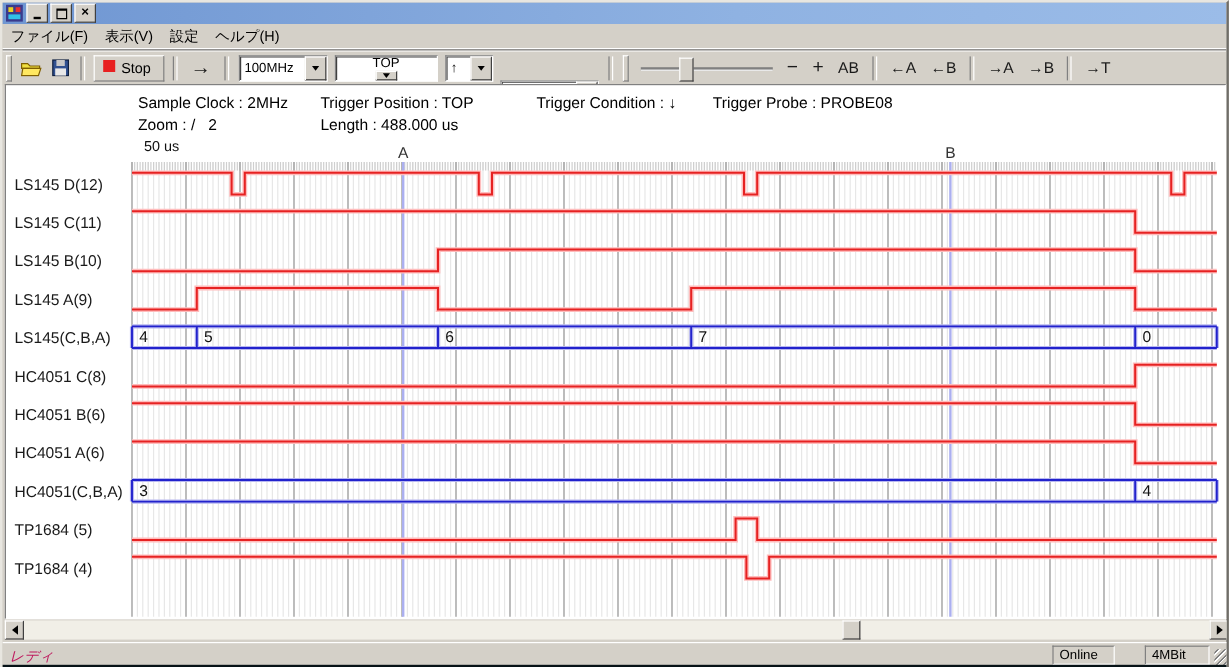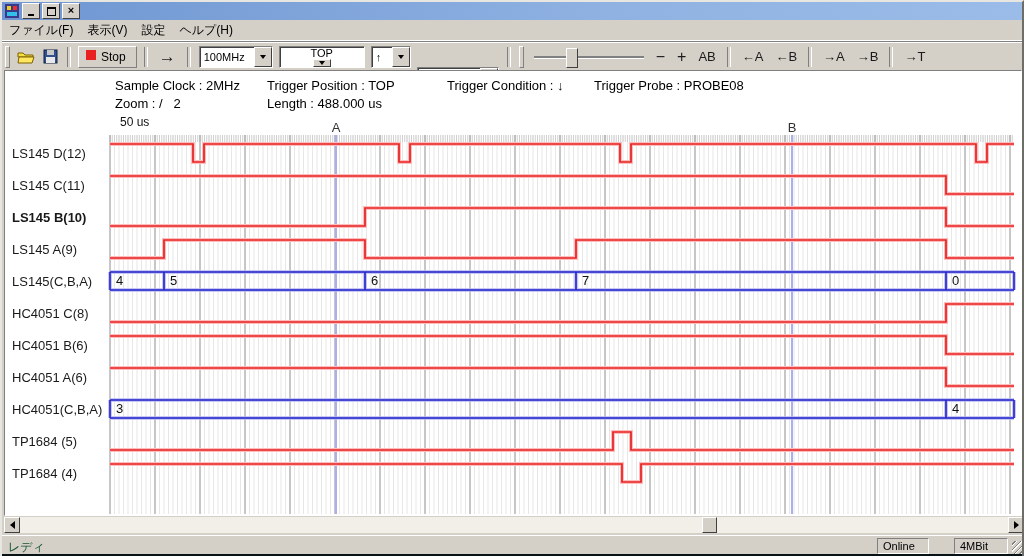--- a/index.html
+++ b/index.html
@@ -51,21 +51,21 @@
   .time-label{position:absolute;left:90px;top:3px;font-size:12px;color:#111;margin-left:28px;}
   
   .hscroll{position:absolute;left:2px;top:515px;width:1020px;height:16px;background:#f1efe7;}
   .sbtn{position:absolute;top:0;width:16px;height:16px;background:#d4d0c8;border:1px solid;border-color:#fff #404040 #404040 #fff;
     display:flex;align-items:center;justify-content:center;box-sizing:border-box;}
   .tri-left{width:0;height:0;border-top:4px solid transparent;border-bottom:4px solid transparent;border-right:5px solid #000;}
   .tri-right{width:0;height:0;border-top:4px solid transparent;border-bottom:4px solid transparent;border-left:5px solid #000;}
   .sthumb{position:absolute;top:0;height:16px;background:#d4d0c8;border:1px solid;border-color:#fff #404040 #404040 #fff;box-sizing:border-box;}
   
   .statusbar{position:absolute;left:0;top:533px;width:1024px;height:19px;background:#d4d0c8;border-top:1px solid #fff;}
-  .status-left{position:absolute;left:6px;top:3px;font-size:12px;color:#14532d;}
+  .status-left{position:absolute;left:6px;top:3px;font-size:12px;color:#be185d;font-style:italic;}
   .status-cell{position:absolute;top:2px;height:14px;border:1px solid;border-color:#808080 #fff #fff #808080;
     font-size:11px;color:#000;padding:0 5px;line-height:14px;}
   .resize-grip{position:absolute;right:1px;bottom:1px;width:13px;height:13px;
     background:repeating-linear-gradient(135deg,#d4d0c8 0 2px,#808080 2px 3px,#fff 3px 4px);}
   .bottomstrip{position:absolute;left:0;top:552px;width:1024px;height:4px;background:#061216;}
 </style>
 </head>
 <body>
 
 <div id="win">
@@ -168,21 +168,21 @@
   <span class="info-text" style="left:445px;top:76px;">Trigger Condition : ↓</span>
   <span class="info-text" style="left:592px;top:76px;">Trigger Probe : PROBE08</span>
   <span class="info-text" style="left:113px;top:94px;">Zoom : /   2</span>
   <span class="info-text" style="left:265px;top:94px;">Length : 488.000 us</span>
 
   <div id="wavepanel">
     <span class="time-label">50 us</span>
     <div class="ch-labels">
         <div class="ch-label" style="top: 34px;">LS145 D(12)</div>
         <div class="ch-label" style="top: 66px;">LS145 C(11)</div>
-        <div class="ch-label" style="top: 98px; font-weight: bold;">LS145 B(10)</div>
+        <div class="ch-label" style="top: 98px;">LS145 B(10)</div>
         <div class="ch-label" style="top: 130px;">LS145 A(9)</div>
         <div class="ch-label" style="top: 162px;">LS145(C,B,A)</div>
         <div class="ch-label" style="top: 194px;">HC4051 C(8)</div>
         <div class="ch-label" style="top: 226px;">HC4051 B(6)</div>
         <div class="ch-label" style="top: 258px; text-align: center;">HC4051 A(6)</div>
         <div class="ch-label" style="top: 290px;">HC4051(C,B,A)</div>
         <div class="ch-label" style="top: 322px;">TP1684 (5)</div>
         <div class="ch-label" style="top: 354px;">TP1684 (4)</div>
       </div>
     <svg id="wavesvg" width="1024" height="404" viewBox="0 0 1024 404">

